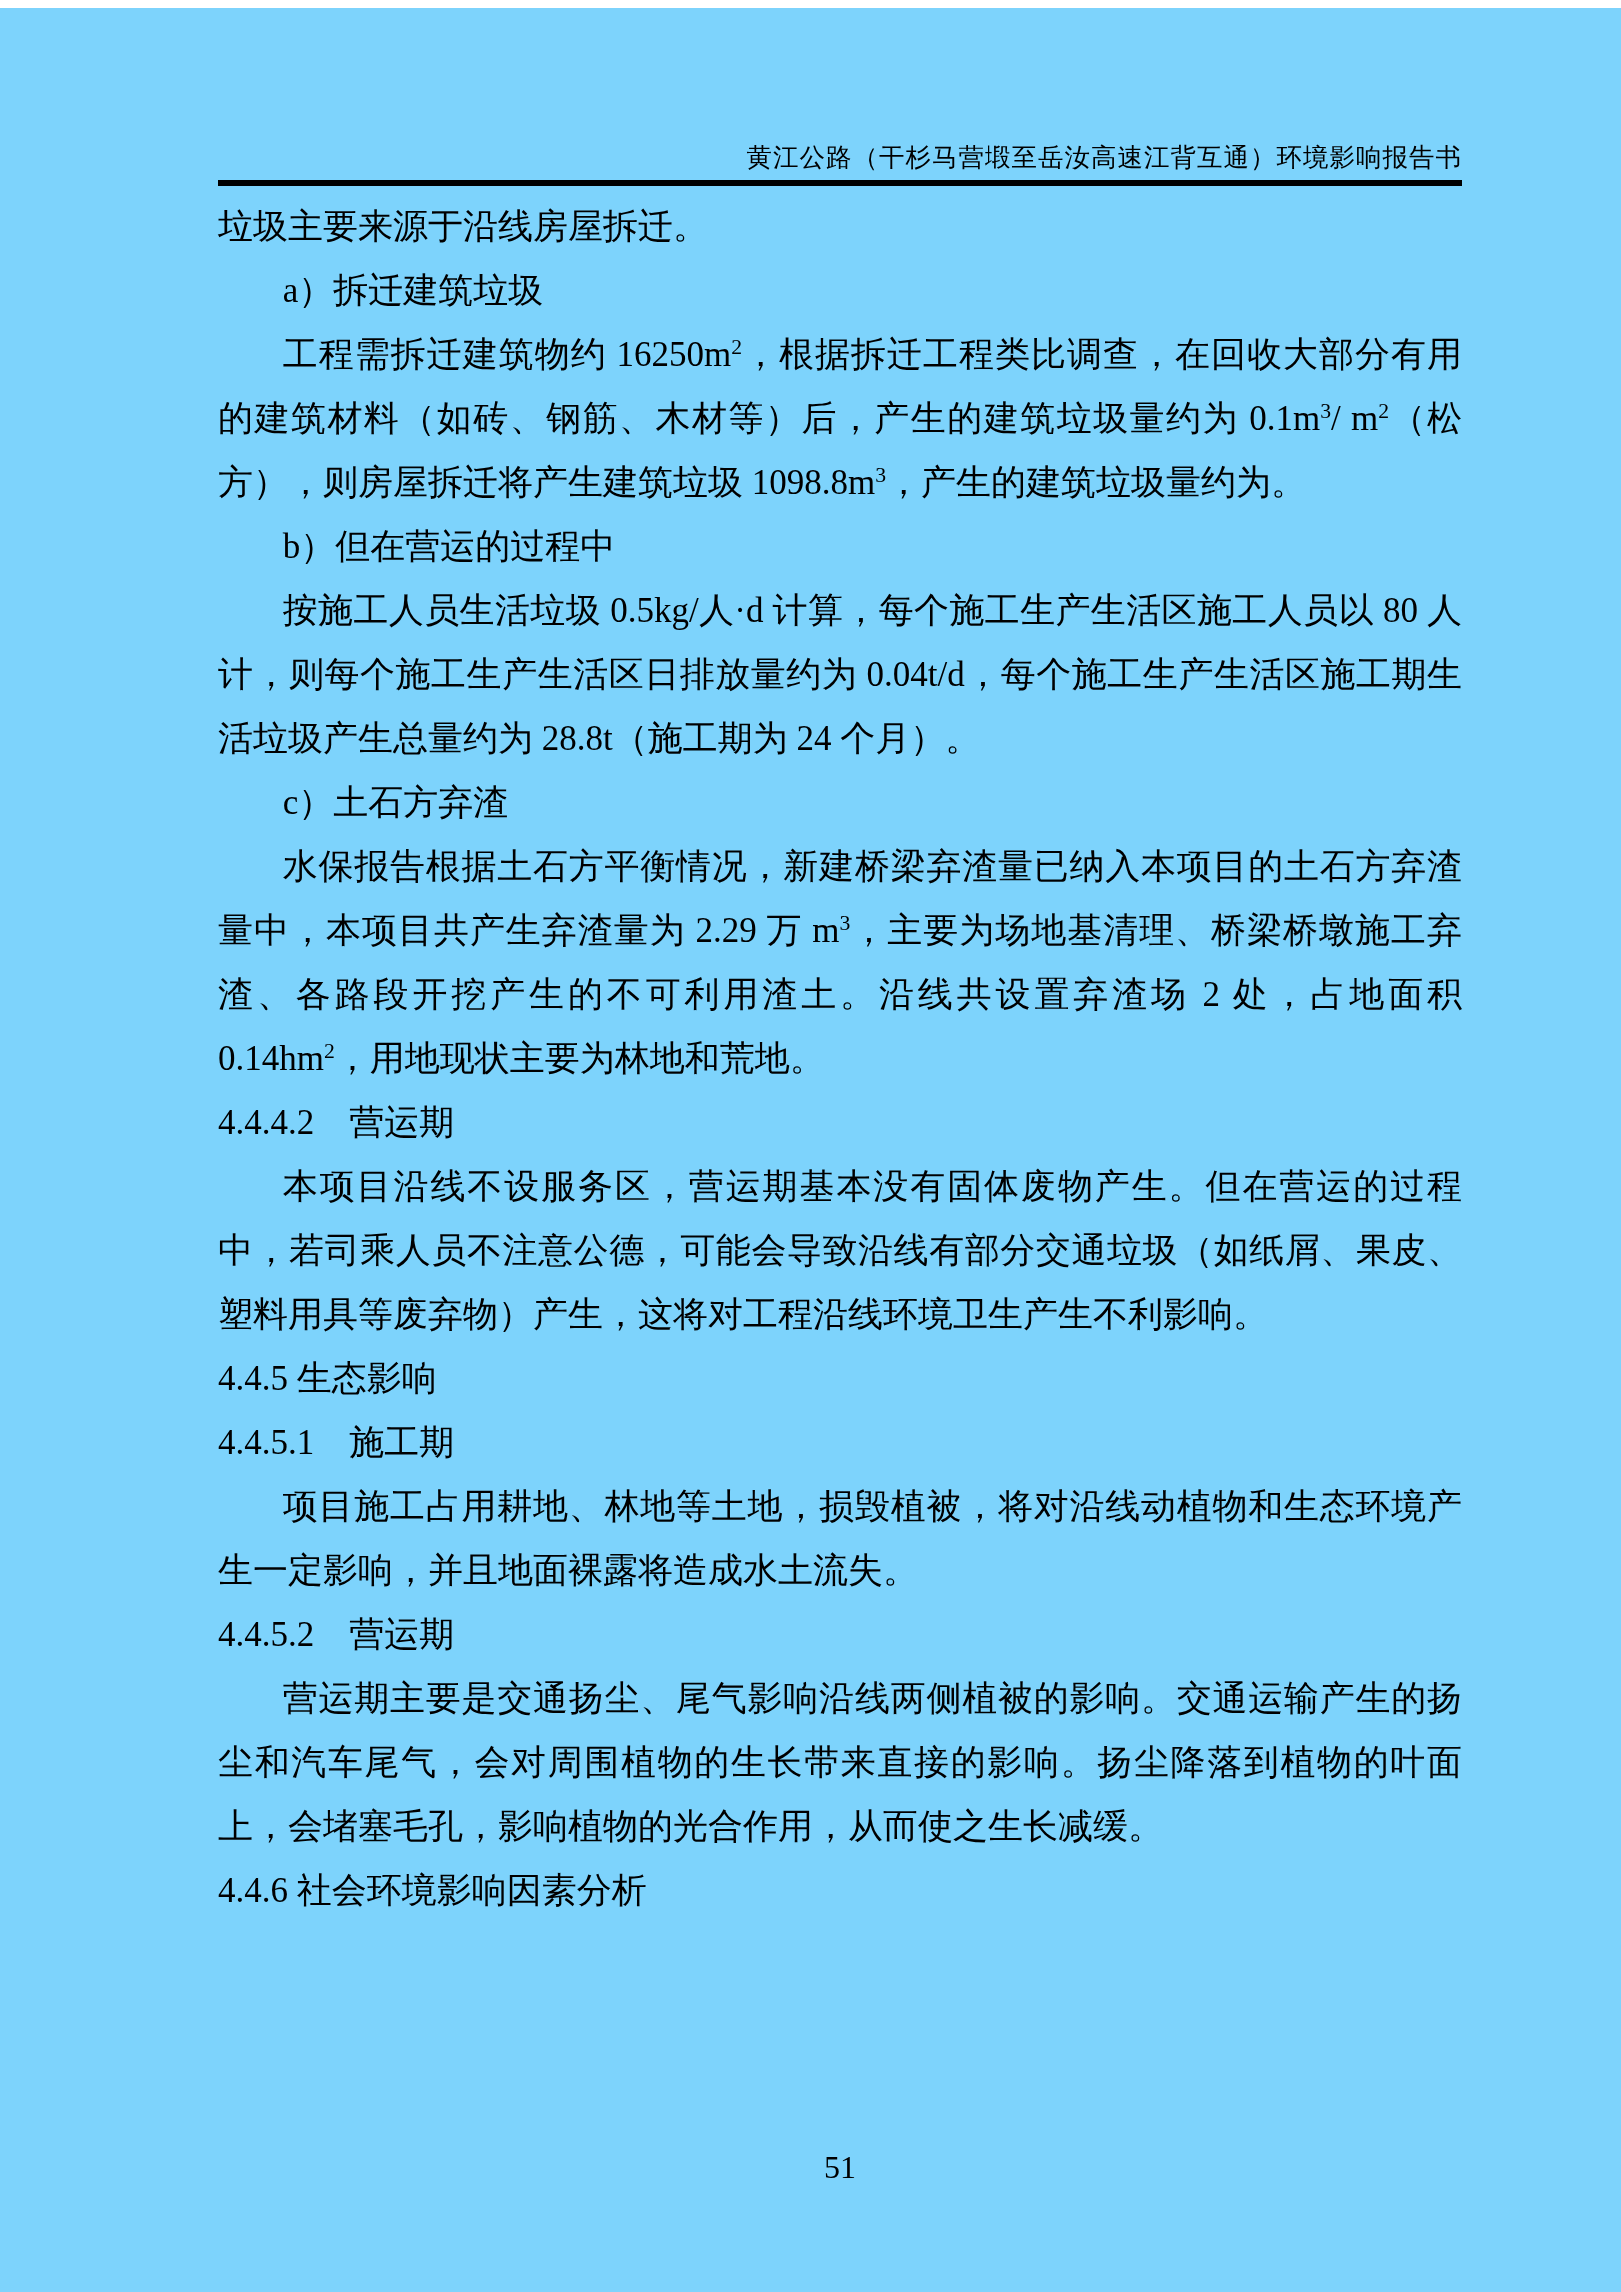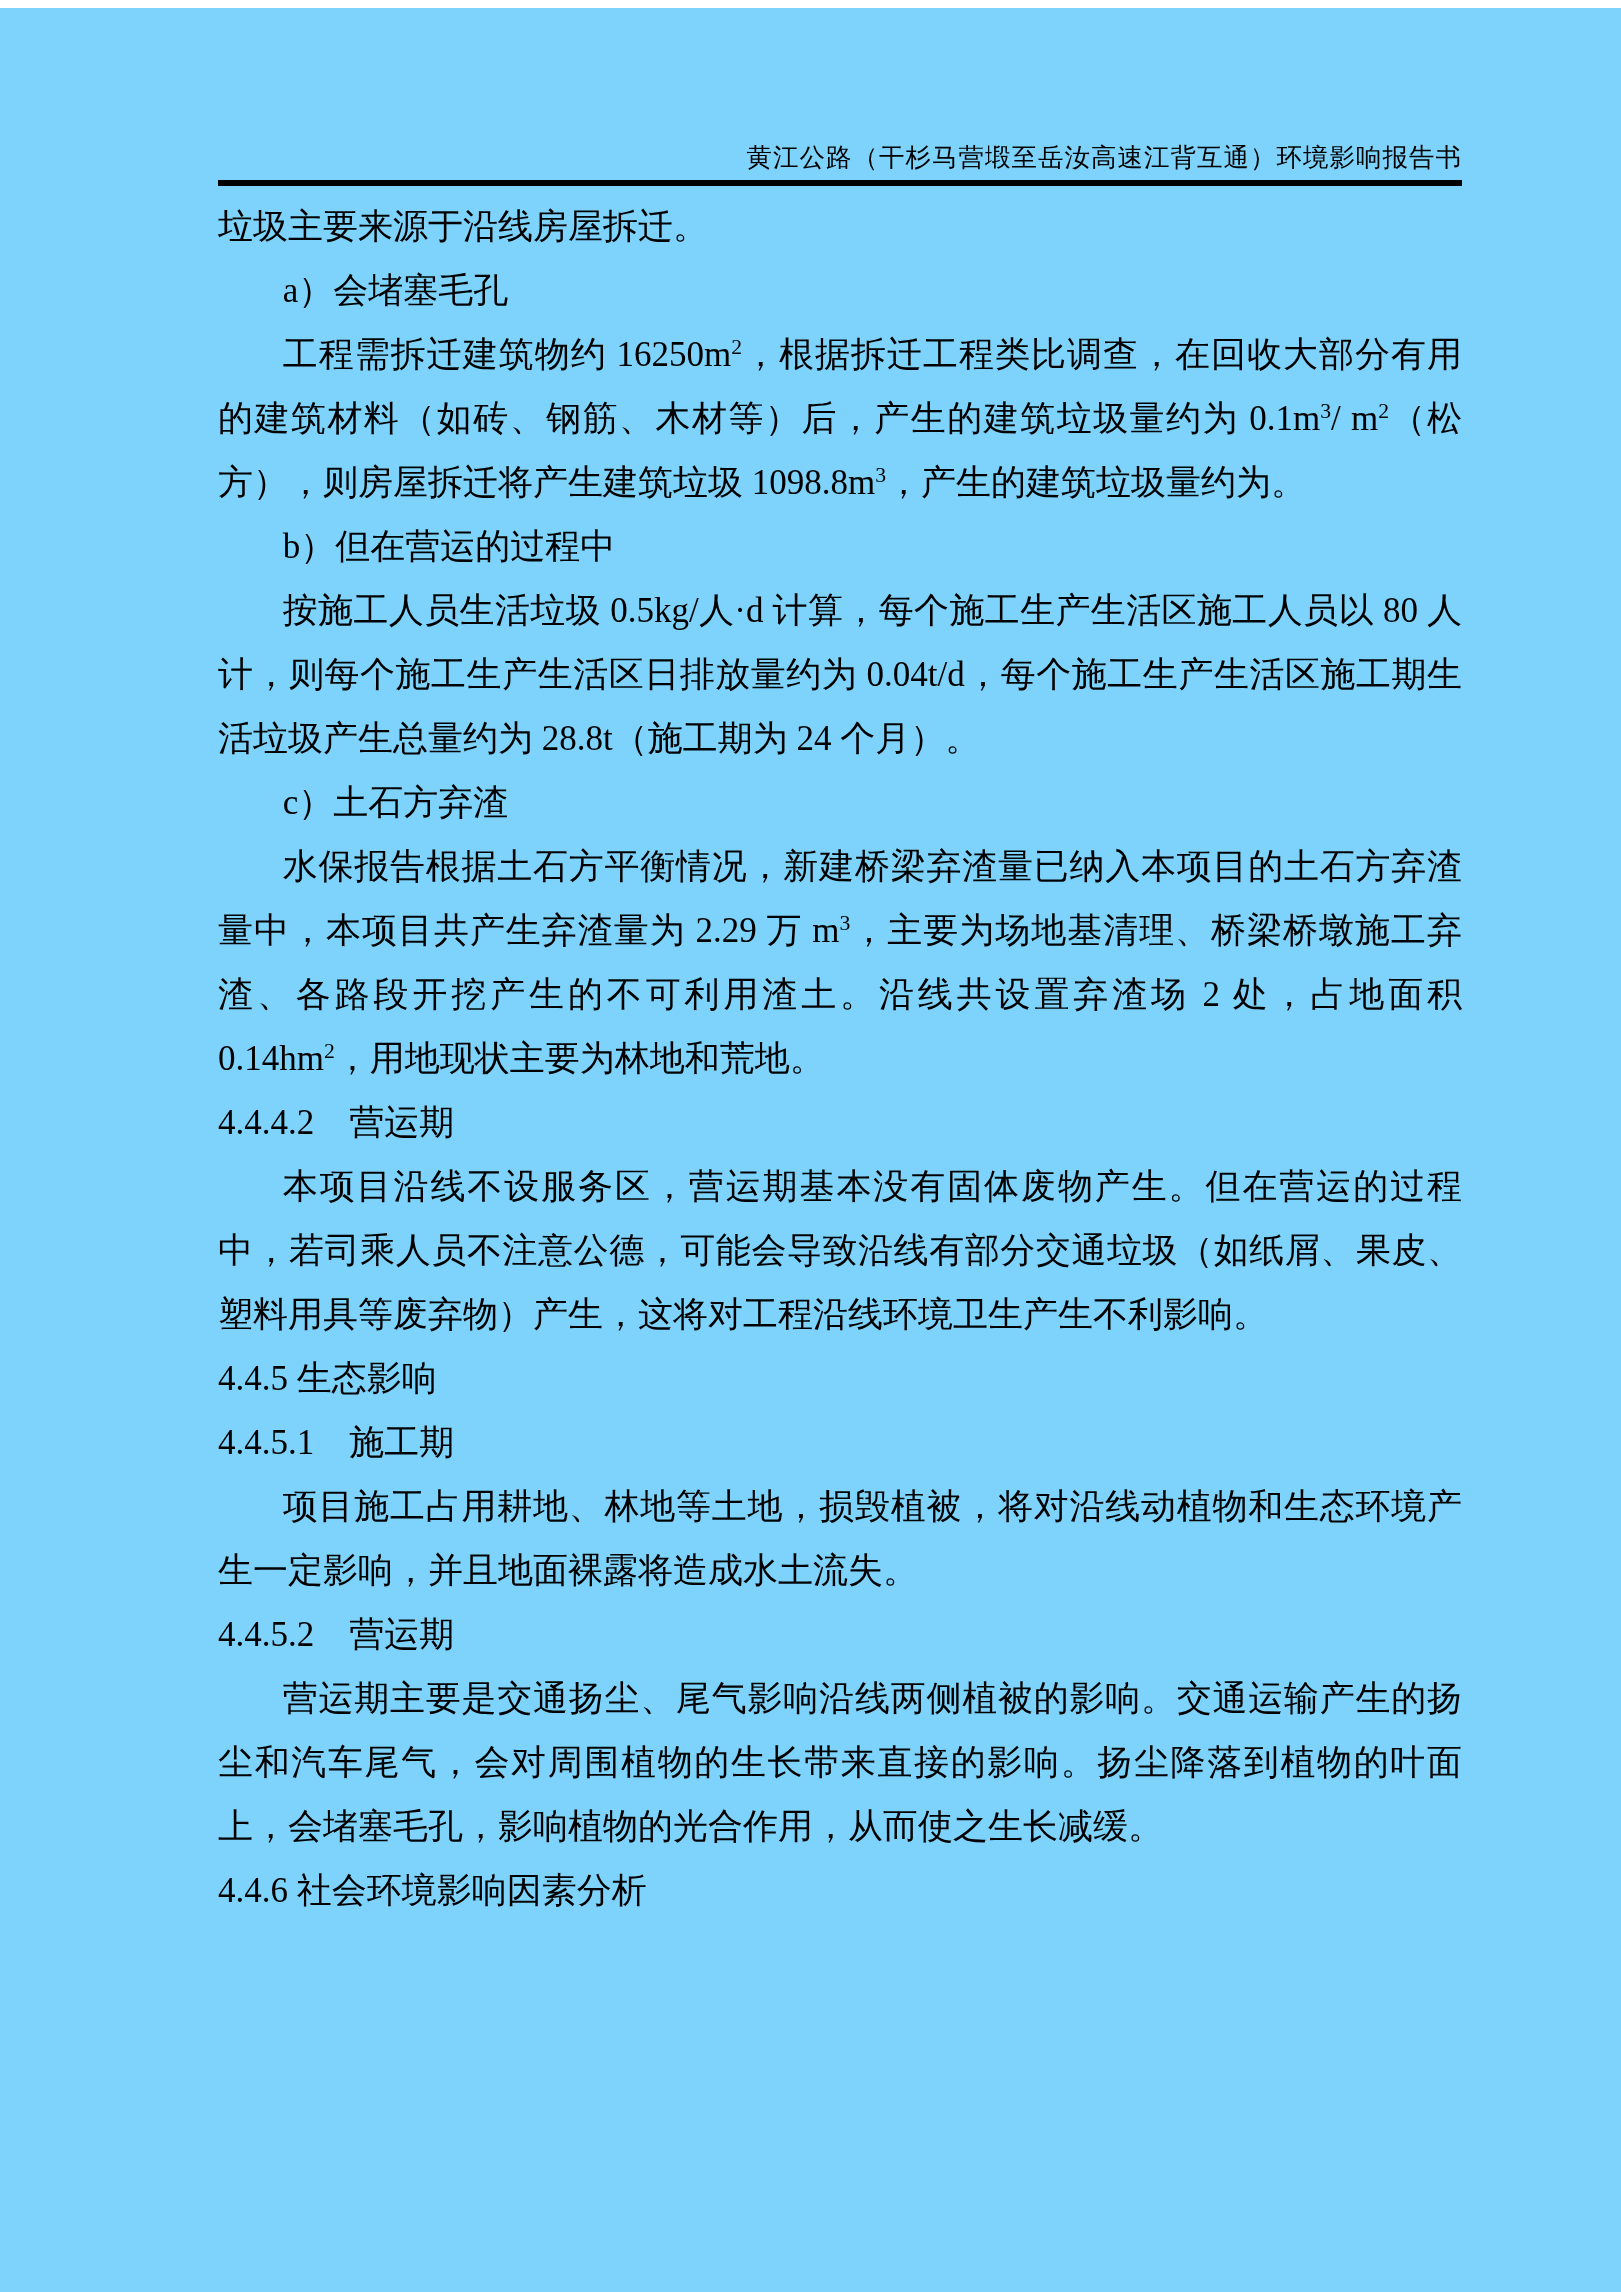--- a/index.html
+++ b/index.html
@@ -81,31 +81,34 @@
 <div class="page">
 
   <div class="page-header">
     <span>黄江公路（干杉马营塅至岳汝高速江背互通）环境影响报告书</span>
   </div>
 
   <div class="header-rule"></div>
 
   <div class="doc-body">
       <p class="flush"><span>垃圾主要来源于沿线房屋拆迁。</span></p>
-      <p class="indent"><span>a）会堵塞毛孔</span></p>
+      <p class="indent"><span>a）拆迁建筑垃圾</span></p>
       <p class="indent"><span>工程需拆迁建筑物约 16250m</span><sup>2</sup><span>，根据拆迁工程类比调查，在回收大部分有用的建筑材料（如砖、钢筋、木材等）后，产生的建筑垃圾量约为 0.1m</span><sup>3</sup><span>/ m</span><sup>2</sup><span>（松方），则房屋拆迁将产生建筑垃圾 1098.8m</span><sup>3</sup><span>，产生的建筑垃圾量约为。</span></p>
       <p class="indent"><span>b）但在营运的过程中</span></p>
       <p class="indent"><span>按施工人员生活垃圾 0.5kg/人·d 计算，每个施工生产生活区施工人员以 80 人计，则每个施工生产生活区日排放量约为 0.04t/d，每个施工生产生活区施工期生活垃圾产生总量约为 28.8t（施工期为 24 个月）。</span></p>
       <p class="indent"><span>c）土石方弃渣</span></p>
       <p class="indent"><span>水保报告根据土石方平衡情况，新建桥梁弃渣量已纳入本项目的土石方弃渣量中，本项目共产生弃渣量为 2.29 万 m</span><sup>3</sup><span>，主要为场地基清理、桥梁桥墩施工弃渣、各路段开挖产生的不可利用渣土。沿线共设置弃渣场 2 处，占地面积 0.14hm</span><sup>2</sup><span>，用地现状主要为林地和荒地。</span></p>
       <p class="heading"><span>4.4.4.2　营运期</span></p>
       <p class="indent"><span>本项目沿线不设服务区，营运期基本没有固体废物产生。但在营运的过程中，若司乘人员不注意公德，可能会导致沿线有部分交通垃圾（如纸屑、果皮、塑料用具等废弃物）产生，这将对工程沿线环境卫生产生不利影响。</span></p>
       <p class="heading"><span>4.4.5 生态影响</span></p>
       <p class="heading"><span>4.4.5.1　施工期</span></p>
       <p class="indent"><span>项目施工占用耕地、林地等土地，损毁植被，将对沿线动植物和生态环境产生一定影响，并且地面裸露将造成水土流失。</span></p>
       <p class="heading"><span>4.4.5.2　营运期</span></p>
       <p class="indent"><span>营运期主要是交通扬尘、尾气影响沿线两侧植被的影响。交通运输产生的扬尘和汽车尾气，会对周围植物的生长带来直接的影响。扬尘降落到植物的叶面上，会堵塞毛孔，影响植物的光合作用，从而使之生长减缓。</span></p>
       <p class="heading"><span>4.4.6 社会环境影响因素分析</span></p>
     </div>
 
+  <div class="page-footer">
+    <span>51</span>
+  </div>
 
 </div>
 
 
 </body></html>

